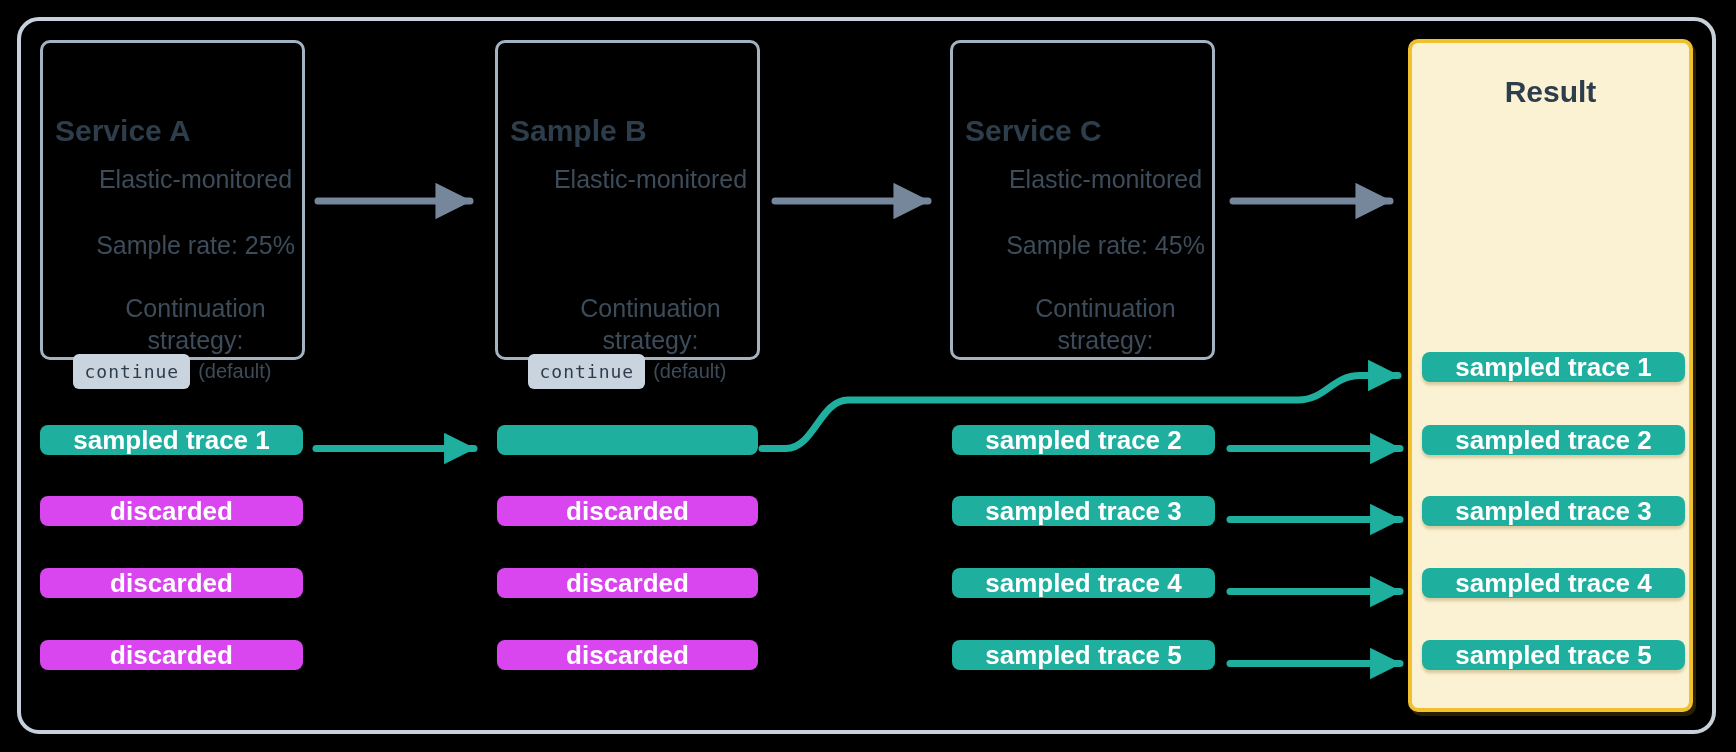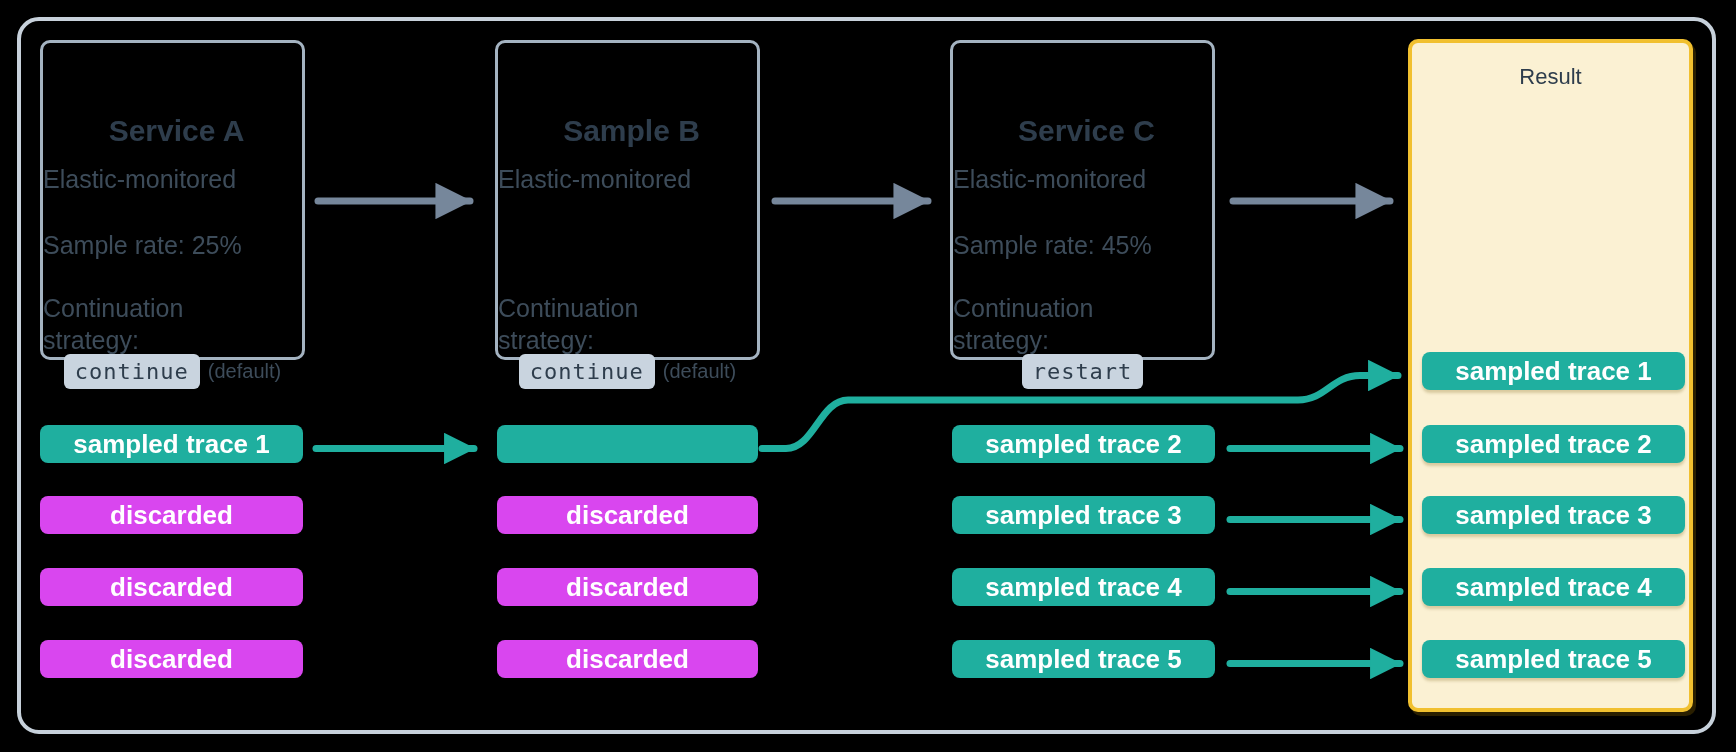--- a/index.html
+++ b/index.html
@@ -4,41 +4,41 @@
 <style>
   html,body{margin:0;padding:0;background:#000;}
   #canvas{position:relative;width:1736px;height:752px;background:#000;overflow:hidden;
           font-family:"Liberation Sans",sans-serif;}
   .frame{position:absolute;left:17px;top:17px;width:1699px;height:717px;box-sizing:border-box;
          border:4px solid #C7D1DB;border-radius:22px;}
   
   .service-box{position:absolute;top:40px;width:265px;height:320px;box-sizing:border-box;
                border:3px solid #A4B3C1;border-radius:10px;}
   .svc-a{left:40px}.svc-b{left:495px}.svc-c{left:950px}
-  .svc-title{position:absolute;top:71px;left:4px;width:100%;text-align:center;
+  .svc-title{position:absolute;top:71px;left:12px;width:100%;text-align:left;
              font-size:30px;font-weight:bold;color:#2E3D4C;}
-  .svc-text{position:absolute;left:0;width:100%;text-align:left;
-            font-size:25px;color:#3D4C5A;}
+  .svc-text{position:absolute;left:0;width:100%;text-align:center;
+            font-size:25px;color:#3D4C5A;padding-left:23px;}
   .svc-sub{top:122px}
   .svc-rate{top:188px}
   .svc-strategy{top:249px;line-height:32px;}
   .chip-row{position:absolute;top:311px;left:0;width:100%;display:flex;
             justify-content:center;align-items:center;gap:8px;}
   .chip{background:#C9D4DF;color:#2E3D4C;font-family:"DejaVu Sans Mono",monospace;
-        font-size:22px;letter-spacing:1px;padding:4px 11px;border-radius:6px;line-height:27px;}
+        font-size:18px;letter-spacing:1px;padding:4px 11px;border-radius:6px;line-height:27px;}
   .chip-note{font-size:20px;color:#3D4C5A;}
   .chip-note:empty{display:none;}
   
   .result-box{position:absolute;left:1408px;top:39px;width:285px;height:673px;box-sizing:border-box;
               background:#FBF1D3;border:4px solid #F1C02F;border-radius:10px;
               box-shadow:3px 4px 0 rgba(120,90,0,0.35);}
-  .result-title{position:absolute;top:21px;left:0;width:100%;text-align:center;
-                font-size:22px;font-weight:normal;color:#2E3D4C;}
+  .result-title{position:absolute;top:32px;left:0;width:100%;text-align:center;
+                font-size:30px;font-weight:bold;color:#2E3D4C;}
   
-  .pill{position:absolute;height:38px;border-radius:8px;display:flex;align-items:center;
+  .pill{position:absolute;height:30px;border-radius:8px;display:flex;align-items:center;
         justify-content:center;color:#fff;font-size:26px;font-weight:bold;}
   .pill.teal{background:#1FAF9F}
   .pill.red{background:#d946ef}
   .colA{left:40px;width:263px}
   .colB{left:497px;width:261px}
   .colC{left:952px;width:263px}
   .colR{left:1422px;width:263px;box-shadow:0 3px 3px rgba(110,85,0,0.25);}
   .row1{top:425px}.row2{top:496px}.row3{top:568px}.row4{top:640px}
   .rrow0{top:352px}.rrow1{top:425px}.rrow2{top:496px}.rrow3{top:568px}.rrow4{top:640px}
   
@@ -79,24 +79,20 @@
   </div>
 
   <div class="service-box svc-c">
     <div class="svc-title">Service C</div>
     <div class="svc-text svc-sub">Elastic-monitored</div>
     <div class="svc-text svc-rate">Sample rate: 45%</div>
     <div class="svc-text svc-strategy">
       <span>Continuation</span><br>
       <span>strategy:</span>
     </div>
-    <div class="chip-row">
-      <span class="chip">restart</span>
-
-    </div>
   </div>
 
   <div class="result-box">
     <div class="result-title">Result</div>
   </div>
 
   <div class="pill teal colA row1">sampled trace 1</div>
   <div class="pill red  colA row2">discarded</div>
   <div class="pill red  colA row3">discarded</div>
   <div class="pill red  colA row4">discarded</div>

